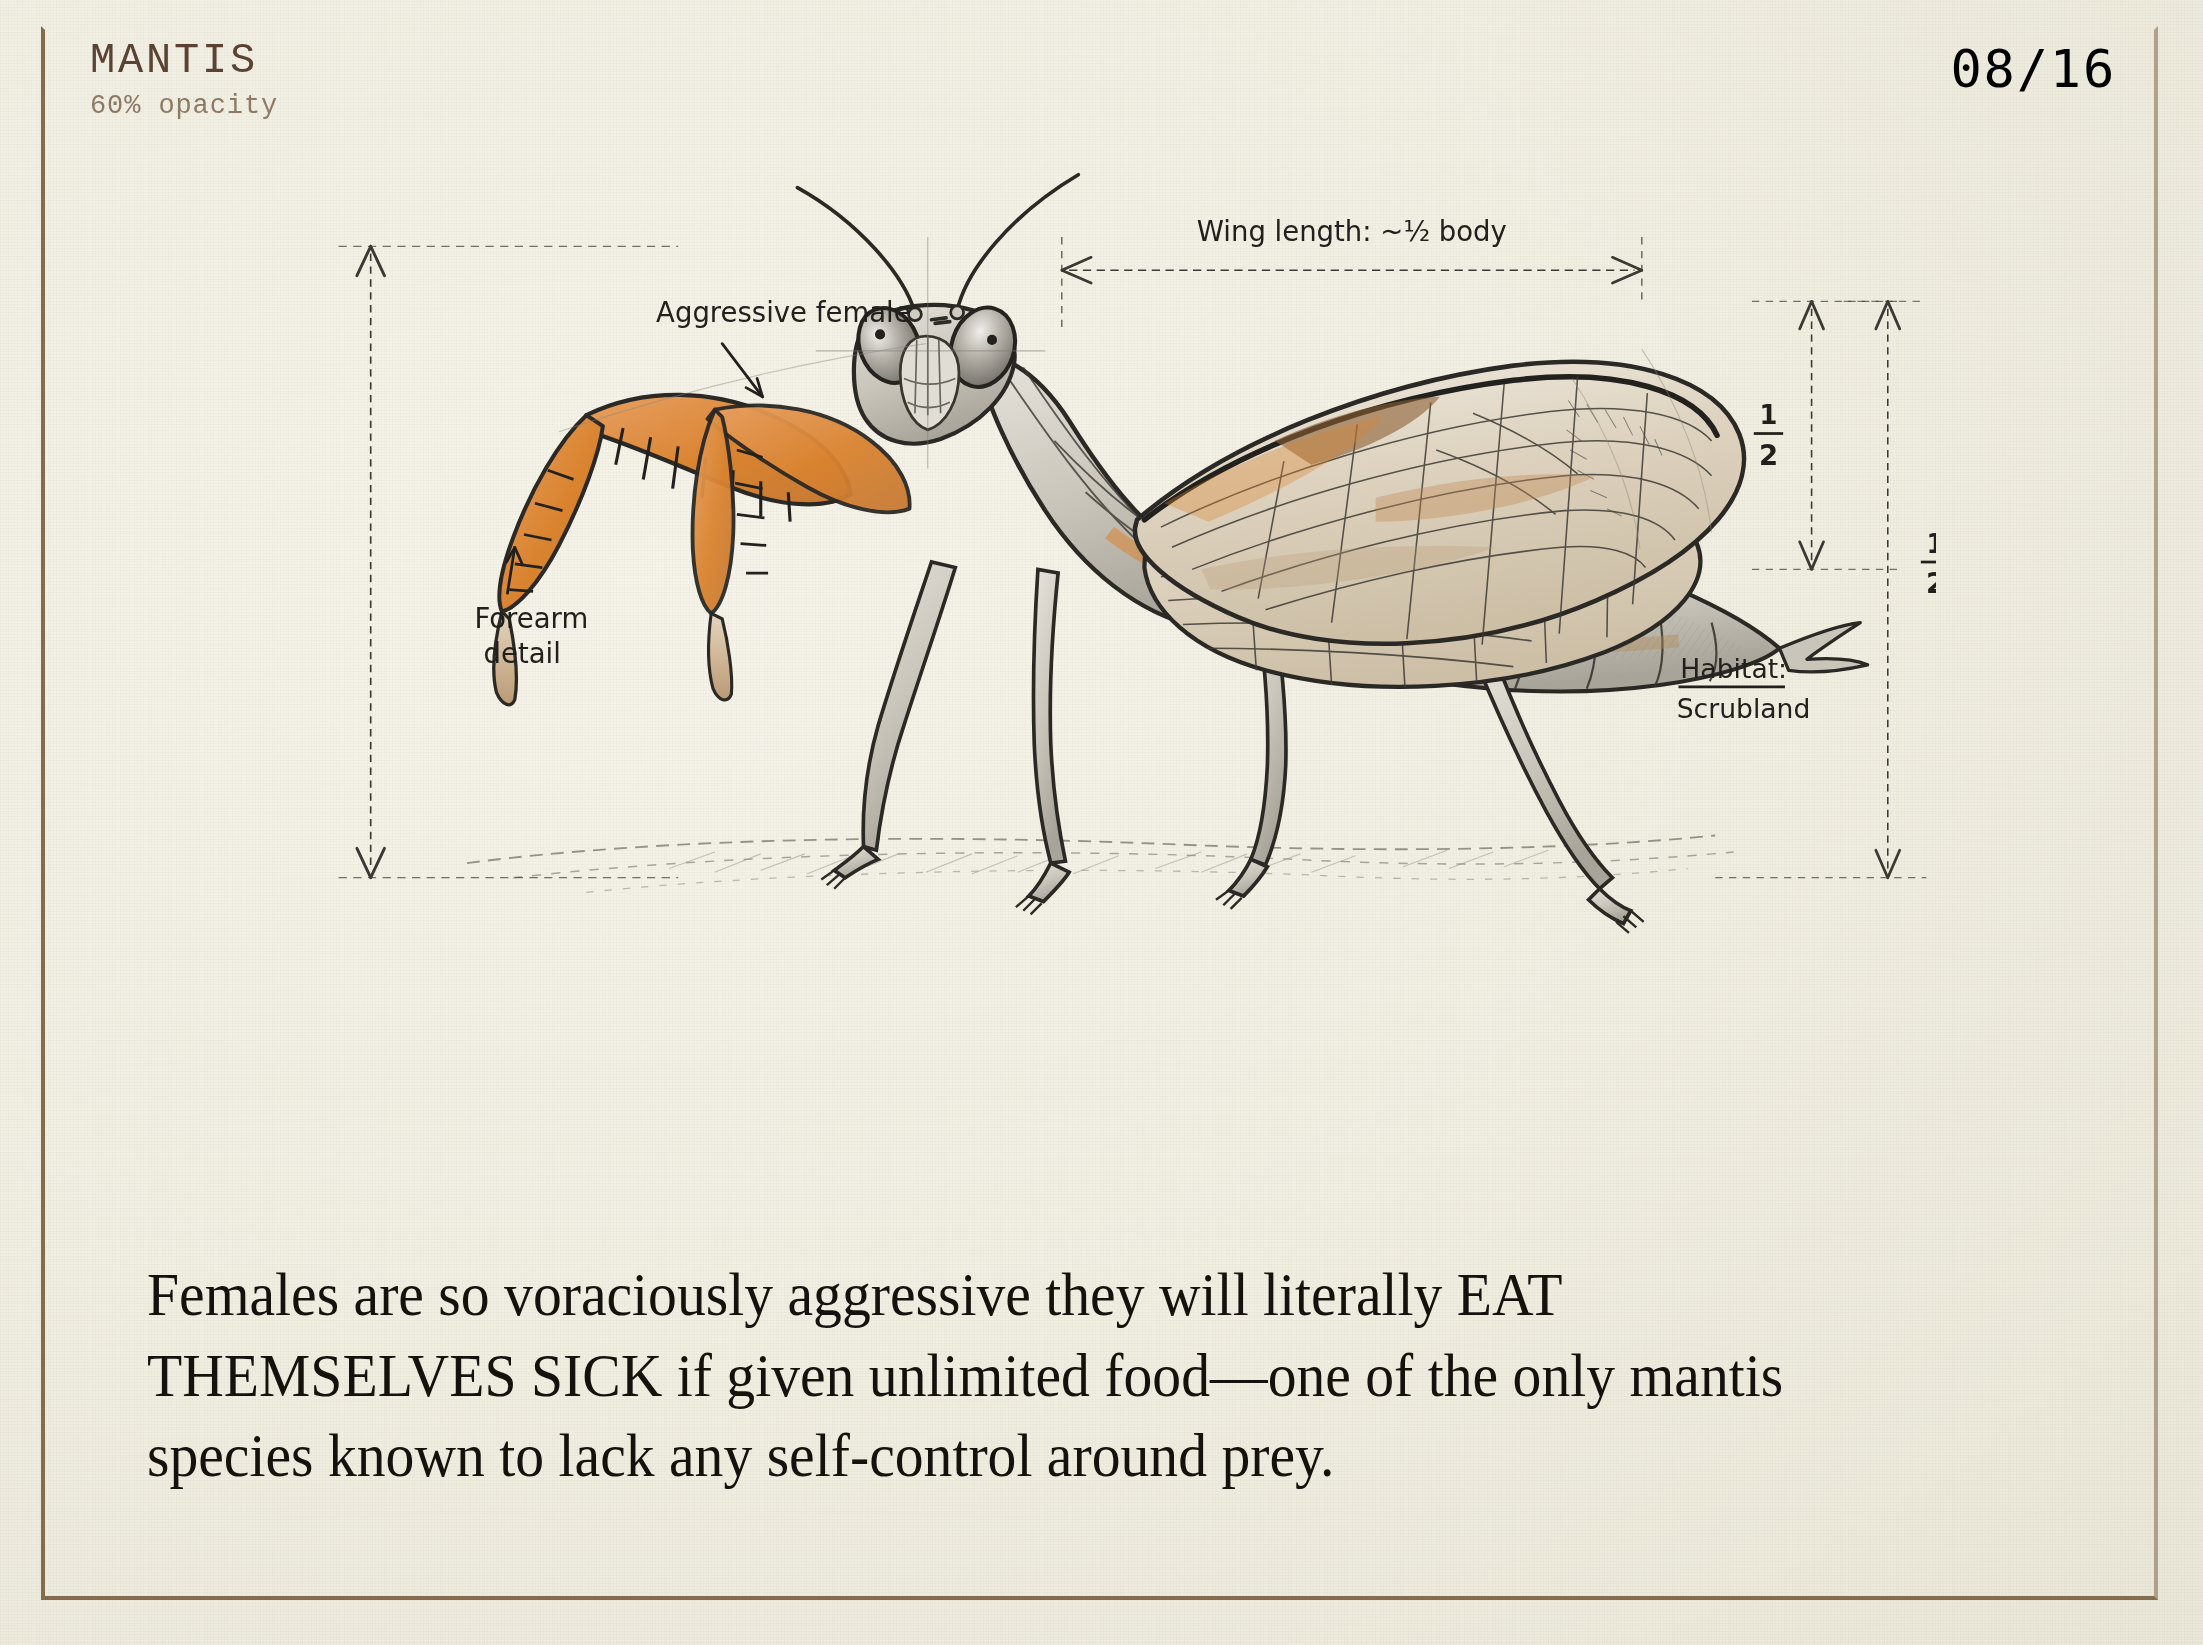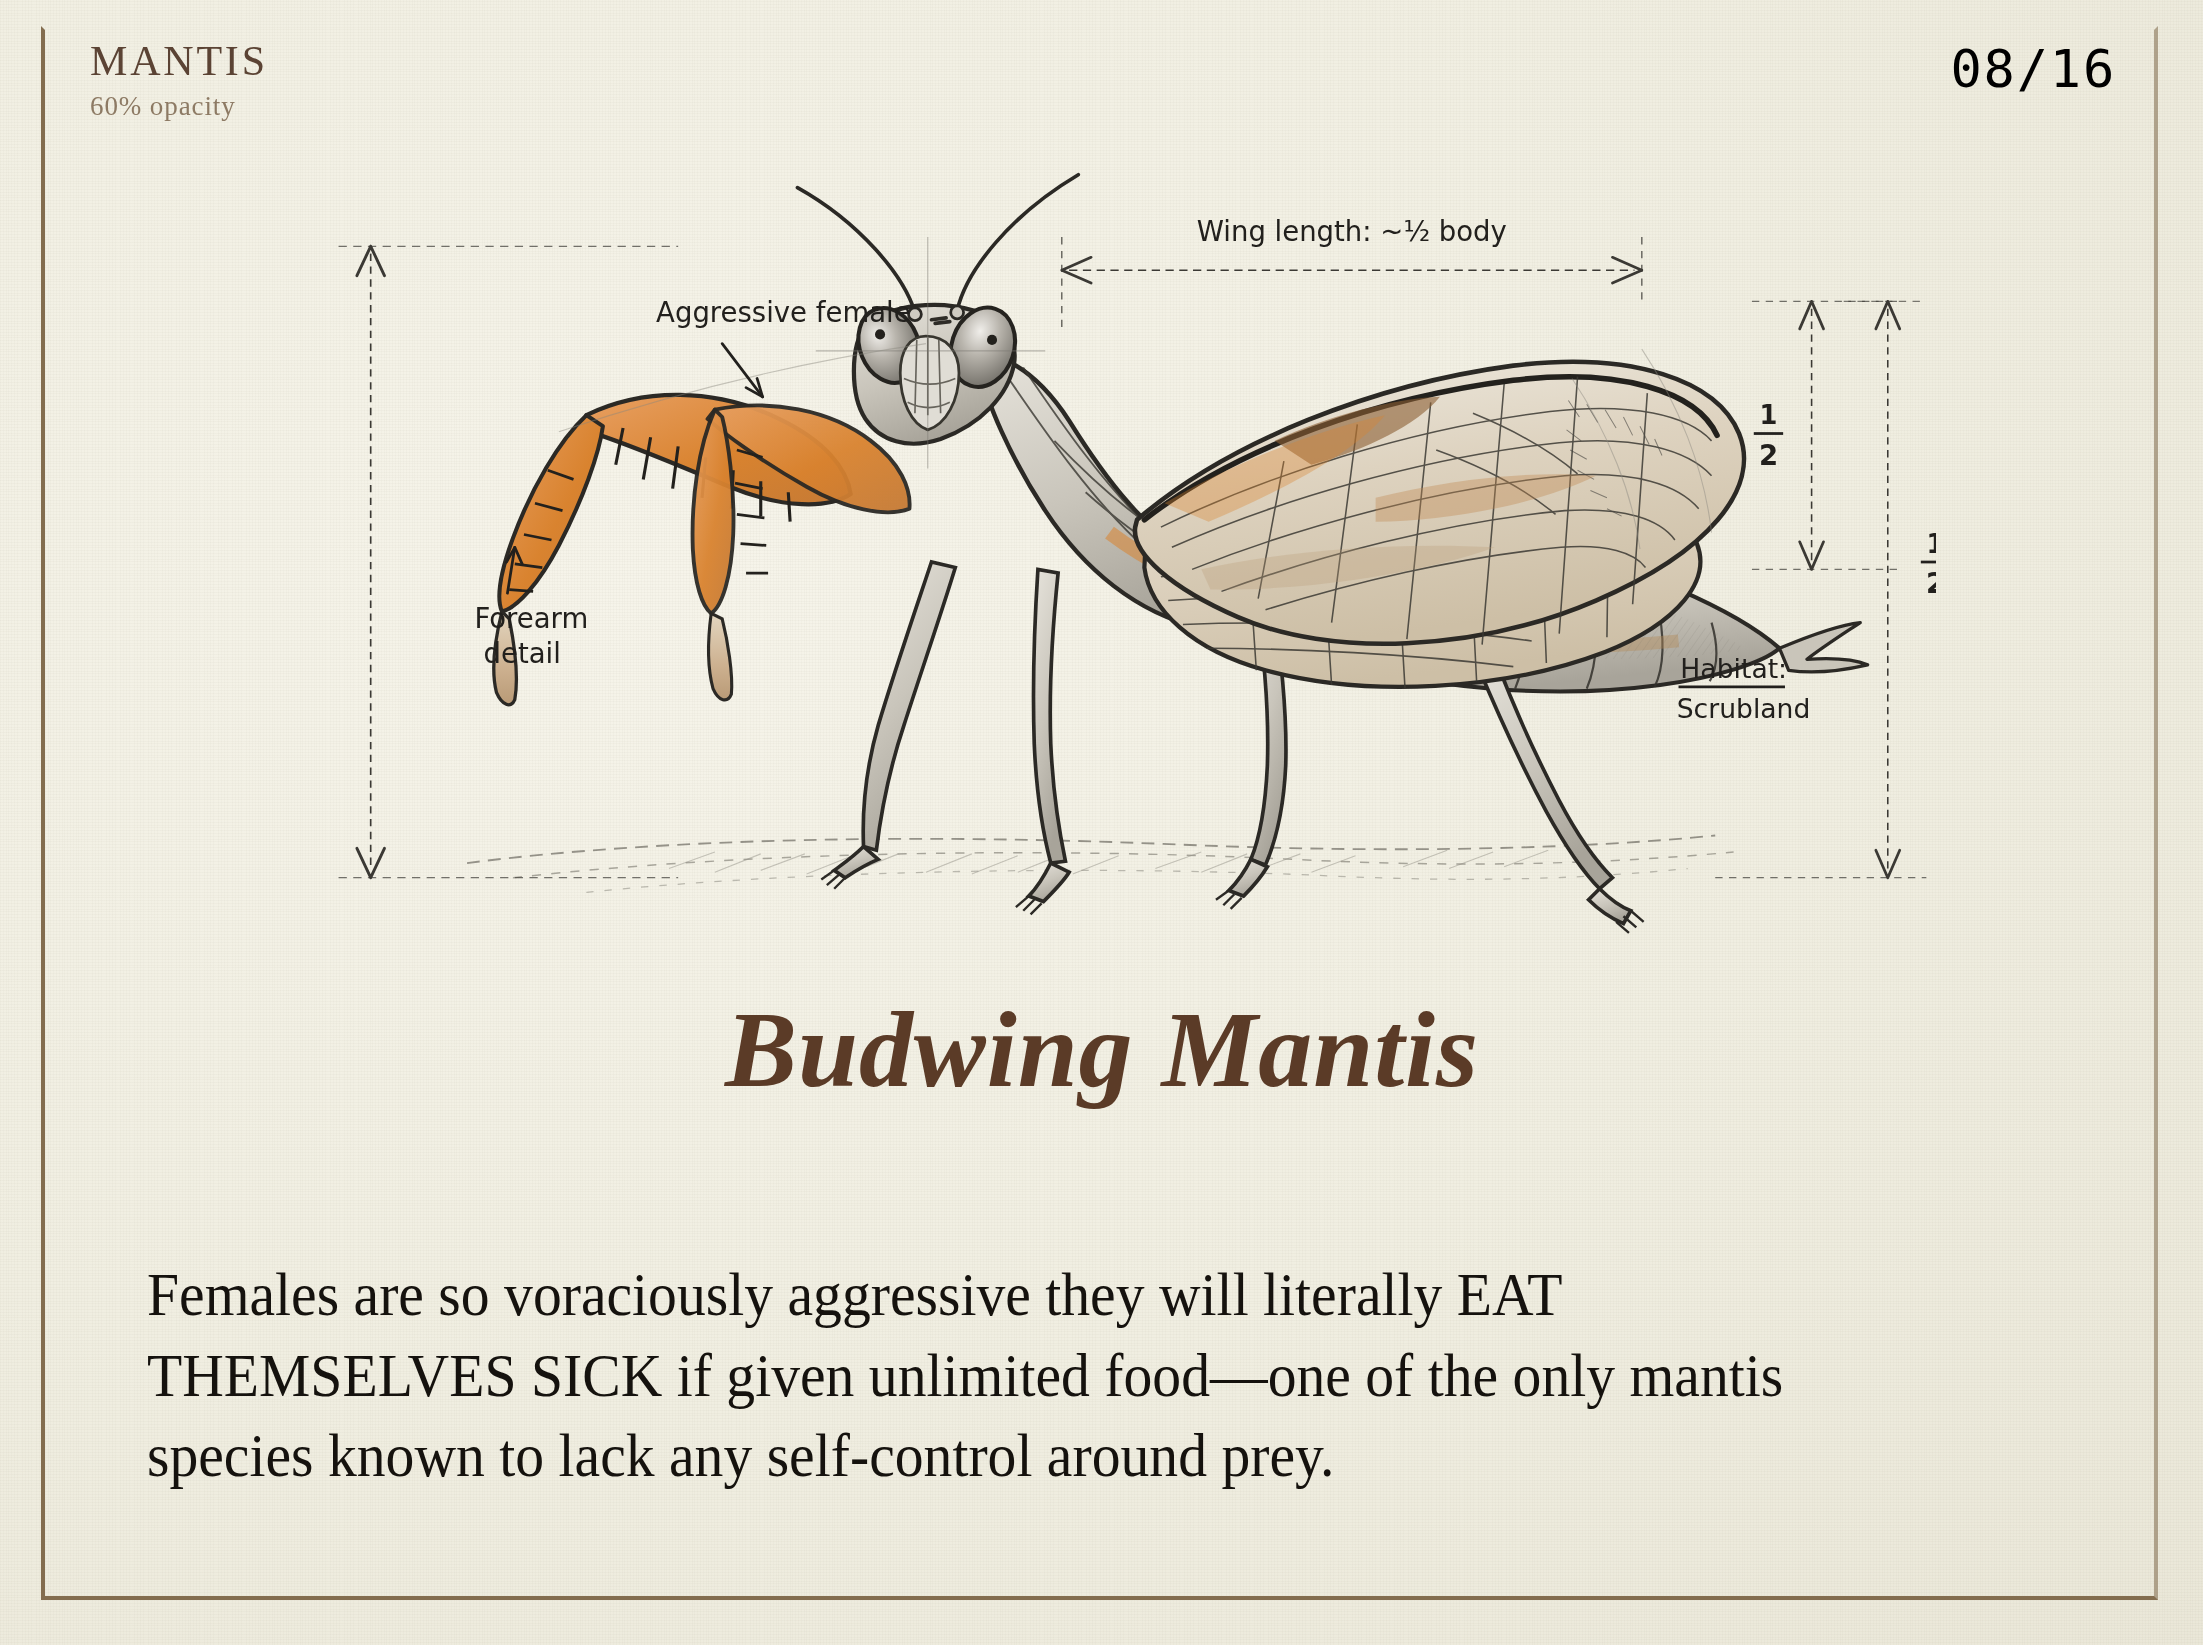--- a/index.html
+++ b/index.html
@@ -34,21 +34,21 @@
     border-left: 4.6px solid rgba(126,103,72,0.95);
     border-right: 4.6px solid rgba(150,132,105,0.70);
     border-bottom: 4.6px solid rgba(126,103,72,0.95);
     border-top: 4.6px solid rgba(150,132,105,0.0);
     background: linear-gradient(to bottom, rgba(0,0,0,0) 0%, rgba(0,0,0,0) 100%);
   }
 
   
   #header-left {
     position: absolute; left: 90px; top: 40px;
-    font-family: Liberation Serif, serif;
+    font-family: Liberation Mono, monospace;
   }
   .hdr-title {
     font-size: 42px; letter-spacing: 2.8px;
     color: #5b4334; line-height: 1.0;
   }
   .hdr-sub {
     font-size: 27px; letter-spacing: 0.9px;
     color: #8d7a64; margin-top: 9.2px;
   }
   #page-counter {
@@ -384,17 +384,16 @@
     <g>
       <text class="hand" x="1800" y="452" font-size="28" text-anchor="middle" font-weight="700">1</text>
       <line x1="1784" y1="462" x2="1816" y2="462" stroke="#22201d" stroke-width="3"></line>
       <text class="hand" x="1800" y="496" font-size="30" text-anchor="middle" font-weight="700">2</text>
     </g>
   </g>
 </svg>
 </div>
 
 <div id="title-block">
-  <div id="common-name">Budwing Mantis</div>
 </div>
 
 <div id="fact-text">Females are so voraciously aggressive they will literally EAT THEMSELVES SICK if given unlimited food—one of the only mantis species known to lack any self-control around prey.</div>
 
 
 </body></html>

